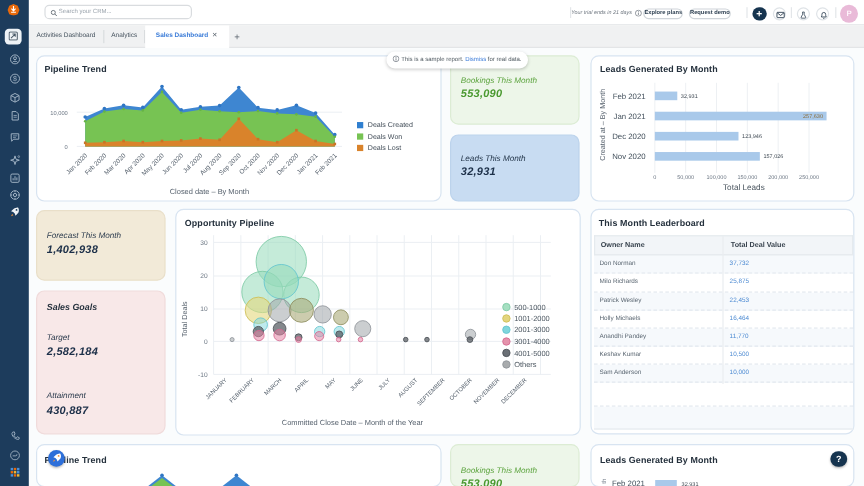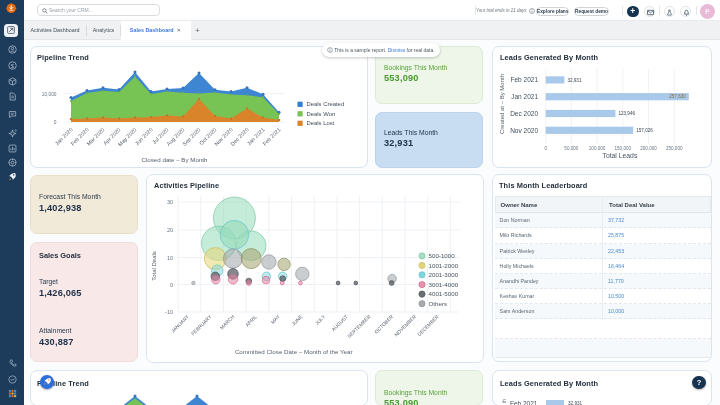--- a/index.html
+++ b/index.html
@@ -16,21 +16,21 @@
 .hsep { position:absolute; top:6px; width:1px; height:9px; background:#e3e6e9; }
 .hcirc { position:absolute; border-radius:50%; border:1px solid #dfe3e7; background:#fff; }
 .hcirc svg { display:block; }
 #plusc { left:603px; top:5.5px; width:11.5px; height:11.5px; background:#16344f; border:none; color:#fff; font-size:8.5px; line-height:10.5px; text-align:center; font-weight:bold; }
 #avatar { left:676px; top:4px; width:15px; height:15px; background:#e9bad8; border:none; color:#fdf4fa; font-size:6.5px; line-height:15px; text-align:center; font-weight:bold; }
 #tabbar { left:24px; top:21px; width:696px; height:19px; background:#f0f1f2; border-bottom:1px solid #e3e5e7; z-index:19; }
 .tab { position:absolute; top:0; height:19px; font-size:5.4px; color:#43505c; line-height:19px; text-align:center; white-space:nowrap; }
 .tabsep { position:absolute; top:4px; width:1px; height:11px; background:#d9dcde; }
 .card { position:absolute; background:#fff; border:1px solid #d8e4f1; border-radius:7px; z-index:5; }
 .ctitle { position:absolute; font-size:7.4px; font-weight:bold; color:#24303c; letter-spacing:0.1px; white-space:nowrap; }
-.numcard { position:absolute; border-radius:7px; z-index:5; background-image:radial-gradient(rgba(80,115,160,0.08) 0.7px, transparent 0.8px); background-size:3px 3px; }
+.numcard { position:absolute; border-radius:7px; z-index:5; background-image:radial-gradient(rgba(80,115,160,0.08) 0.7px, transparent 0.8px); background-size:3px 3px;font-style:italic; }
 .numcard .lab { position:absolute; left:8px; font-size:6.8px; white-space:nowrap; }
 .numcard .val { position:absolute; left:8px; font-size:9.2px; font-weight:bold; letter-spacing:0.2px; white-space:nowrap; }
 #tooltip { position:absolute; left:322px; top:42.5px; height:14px; background:#fff; border-radius:7px; box-shadow:0 1px 3px rgba(0,0,0,0.22); z-index:25; font-size:5px; color:#4e585f; line-height:14px; padding:0 5px; white-space:nowrap; }
 #tooltip a { color:#3779d9; }
 #board { position:absolute; left:2px; top:21.4px; width:216px; font-size:5.3px; color:#5a6671; }
 .brow { position:relative; height:15.1px; border-bottom:1px dashed #e2e8ee; }
 .brow .c1 { position:absolute; left:4.6px; top:0; line-height:15.1px; white-space:nowrap; }
 .brow .c2 { position:absolute; left:113px; top:0; line-height:15.1px; color:#4c8ad2; white-space:nowrap; }
 #bhead { height:17px; background:#f2f5f8; border:1px solid #e5eaee; border-bottom:1px solid #dfe5ea; font-weight:bold; color:#38434e; font-size:6px; }
 #bhead .c1, #bhead .c2 { line-height:17px; }
@@ -277,27 +277,27 @@
 </div>
 
 <div class="numcard" id="card-forecast" style="left:30px; top:175px; width:108px; height:59px; background:#f2ead8; border:1px solid #e9dfc9;">
   <div class="lab" style="top:17px; color:#2b3b4d;">Forecast This Month</div>
   <div class="val" style="top:27px; color:#1d3049;text-align:right;">1,402,938</div>
 </div>
 
 <div class="numcard" id="card-goals" style="left:30px; top:242px; width:108px; height:120px; background:#f8e8e8; border:1px solid #f0dbdb;">
   <div class="lab" style="top:8px; font-weight:bold; font-size:7.4px; color:#24303c;">Sales Goals</div>
   <div class="lab" style="top:35px; color:#2b3b4d;">Target</div>
-  <div class="val" style="top:45px; color:#1d3049;">1,426,065</div>
+  <div class="val" style="top:45px; color:#1d3049;">2,582,184</div>
   <div class="lab" style="top:84px; color:#2b3b4d;">Attainment</div>
   <div class="val" style="top:94px; color:#1d3049;">430,887</div>
 </div>
 
 <div class="card" id="card-opp" style="left:146px; top:174px; width:338px; height:189px;">
-  <div class="ctitle" style="left:7px; top:6px;">Activities Pipeline</div>
+  <div class="ctitle" style="left:7px; top:6px;">Opportunity Pipeline</div>
   <svg width="336" height="180" viewBox="0 0 336 180" style="position:absolute; left:0; top:7px;">
 <line x1="31" y1="20" x2="312" y2="20" stroke="#eaeef2" stroke-width="0.8"></line>
 <text x="26" y="22" font-size="5.5" fill="#6b7683" text-anchor="end">30</text>
 <line x1="31" y1="48" x2="312" y2="48" stroke="#eaeef2" stroke-width="0.8"></line>
 <text x="26" y="50" font-size="5.5" fill="#6b7683" text-anchor="end">20</text>
 <line x1="31" y1="75.5" x2="312" y2="75.5" stroke="#eaeef2" stroke-width="0.8"></line>
 <text x="26" y="77.5" font-size="5.5" fill="#6b7683" text-anchor="end">10</text>
 <line x1="31" y1="102.5" x2="312" y2="102.5" stroke="#eaeef2" stroke-width="0.8"></line>
 <text x="26" y="104.5" font-size="5.5" fill="#6b7683" text-anchor="end">0</text>
 <line x1="31" y1="130" x2="312" y2="130" stroke="#eaeef2" stroke-width="0.8"></line>

